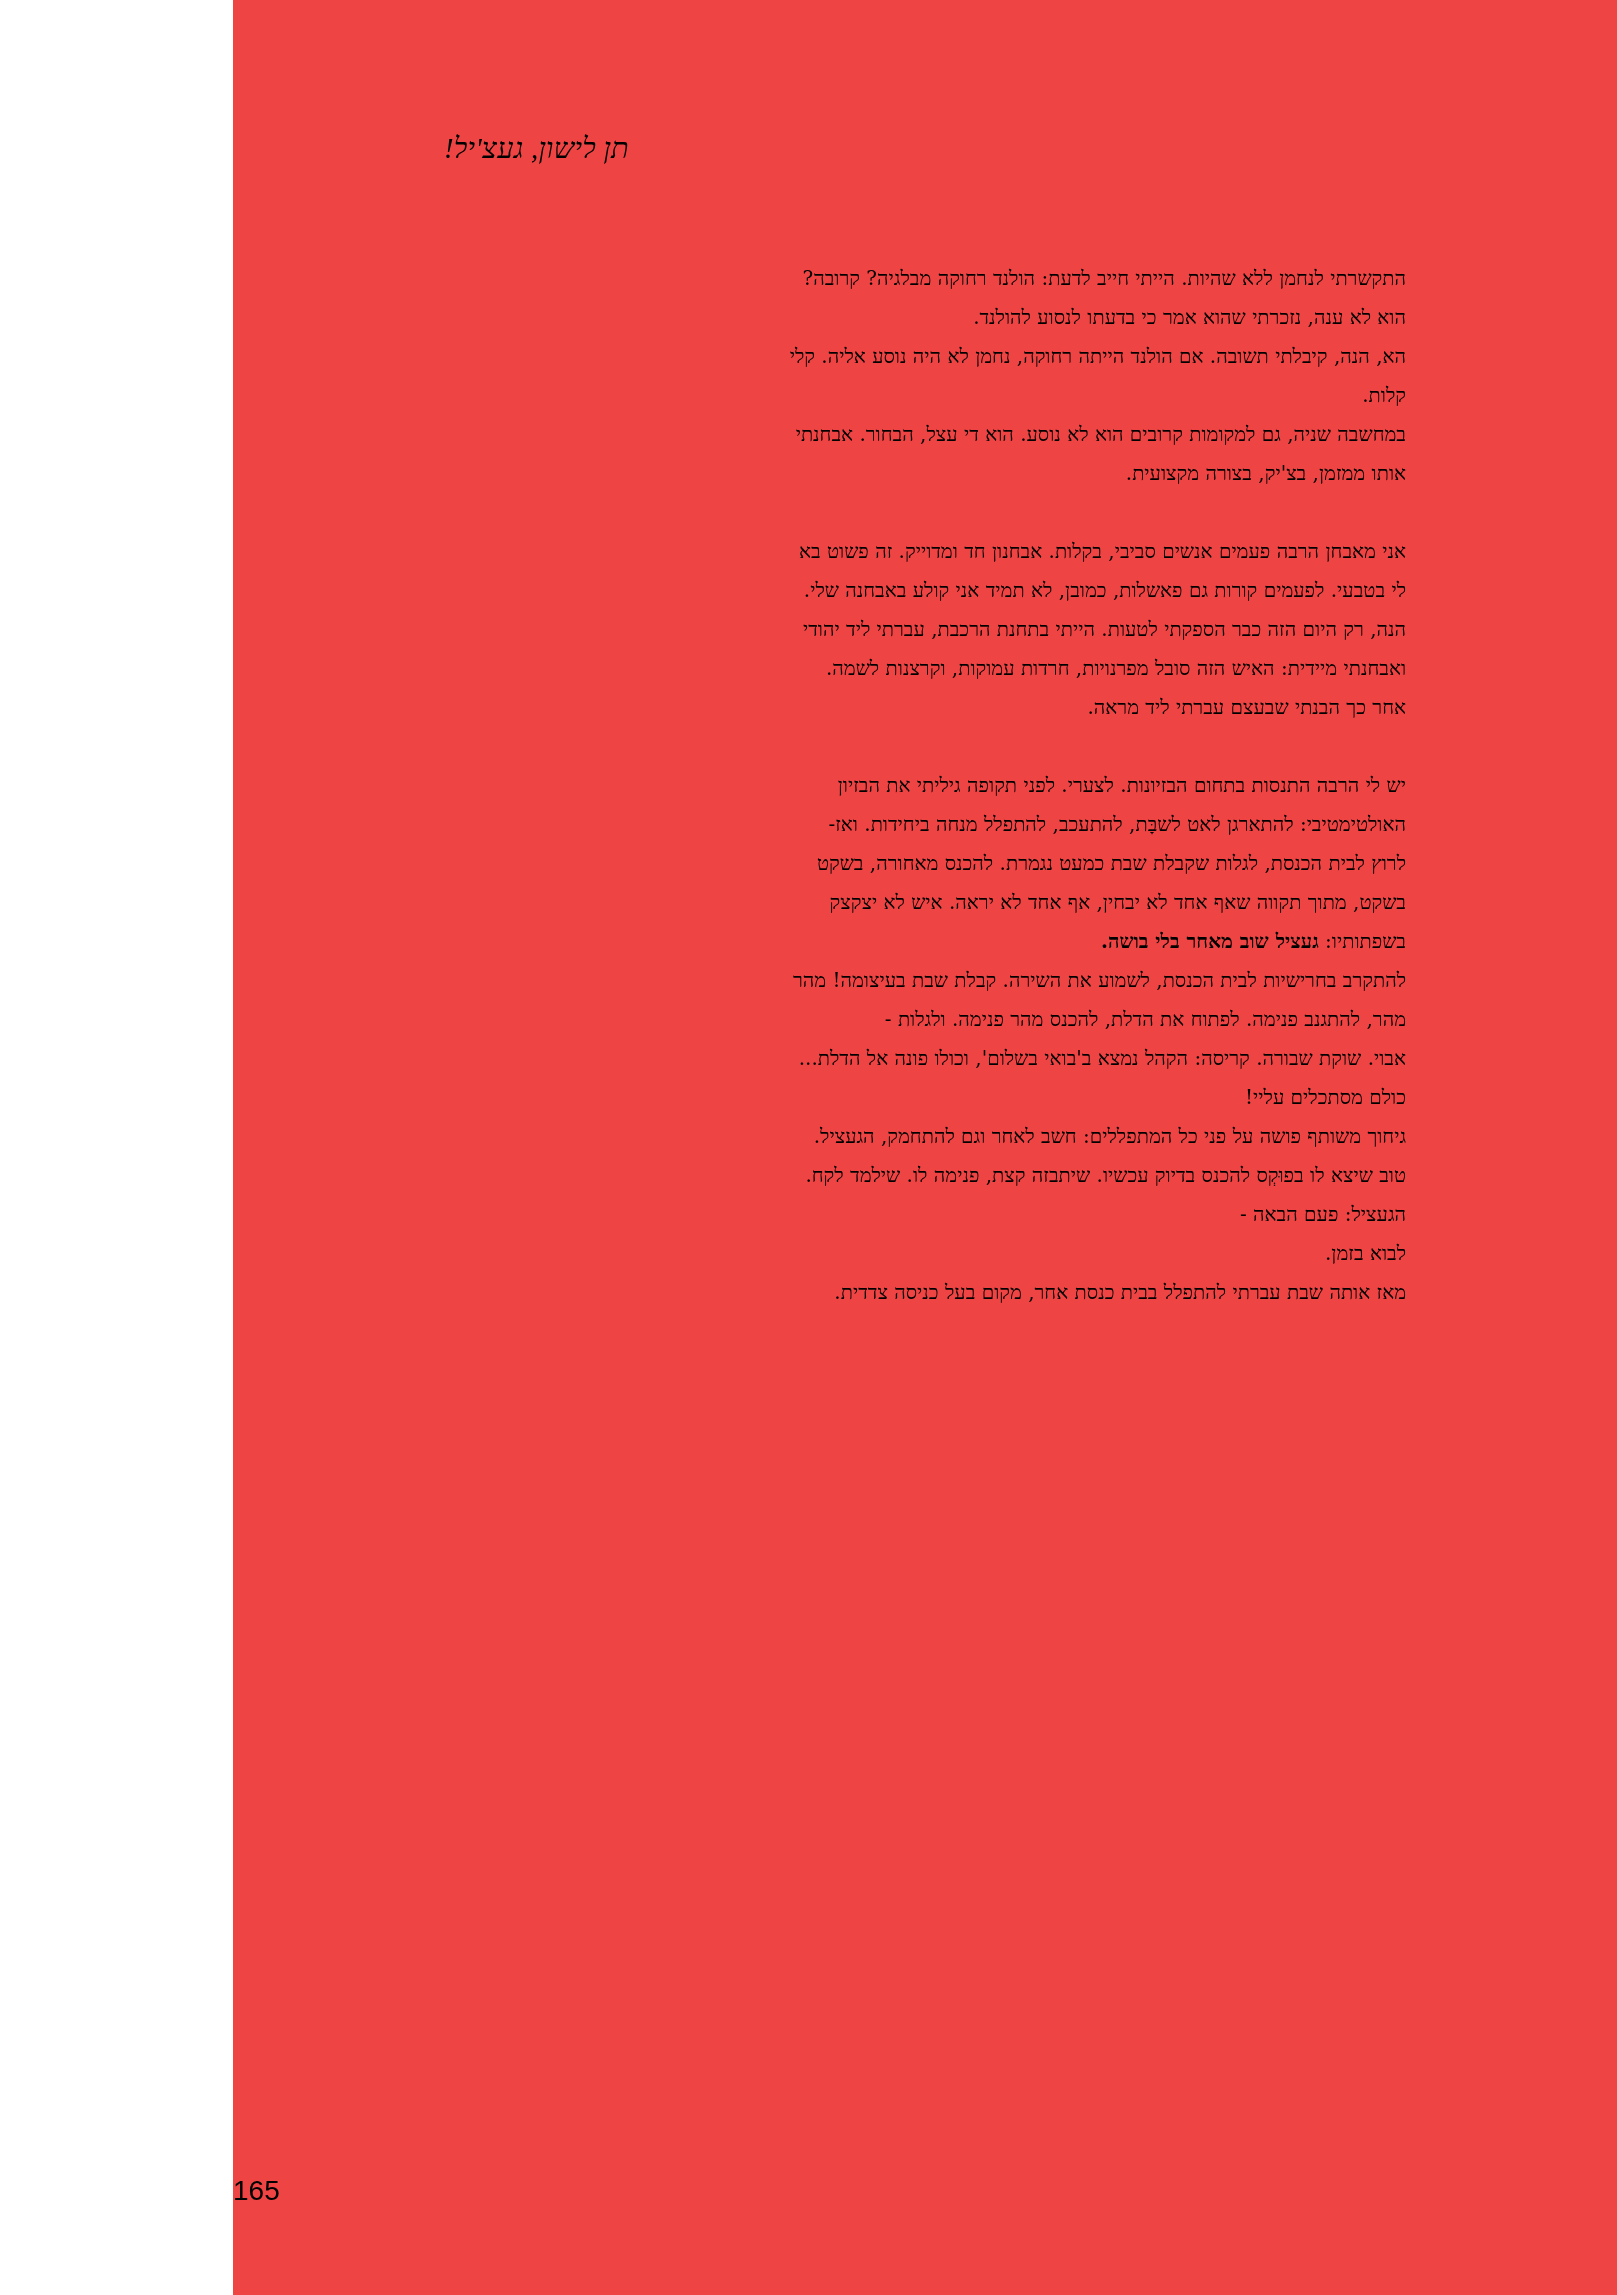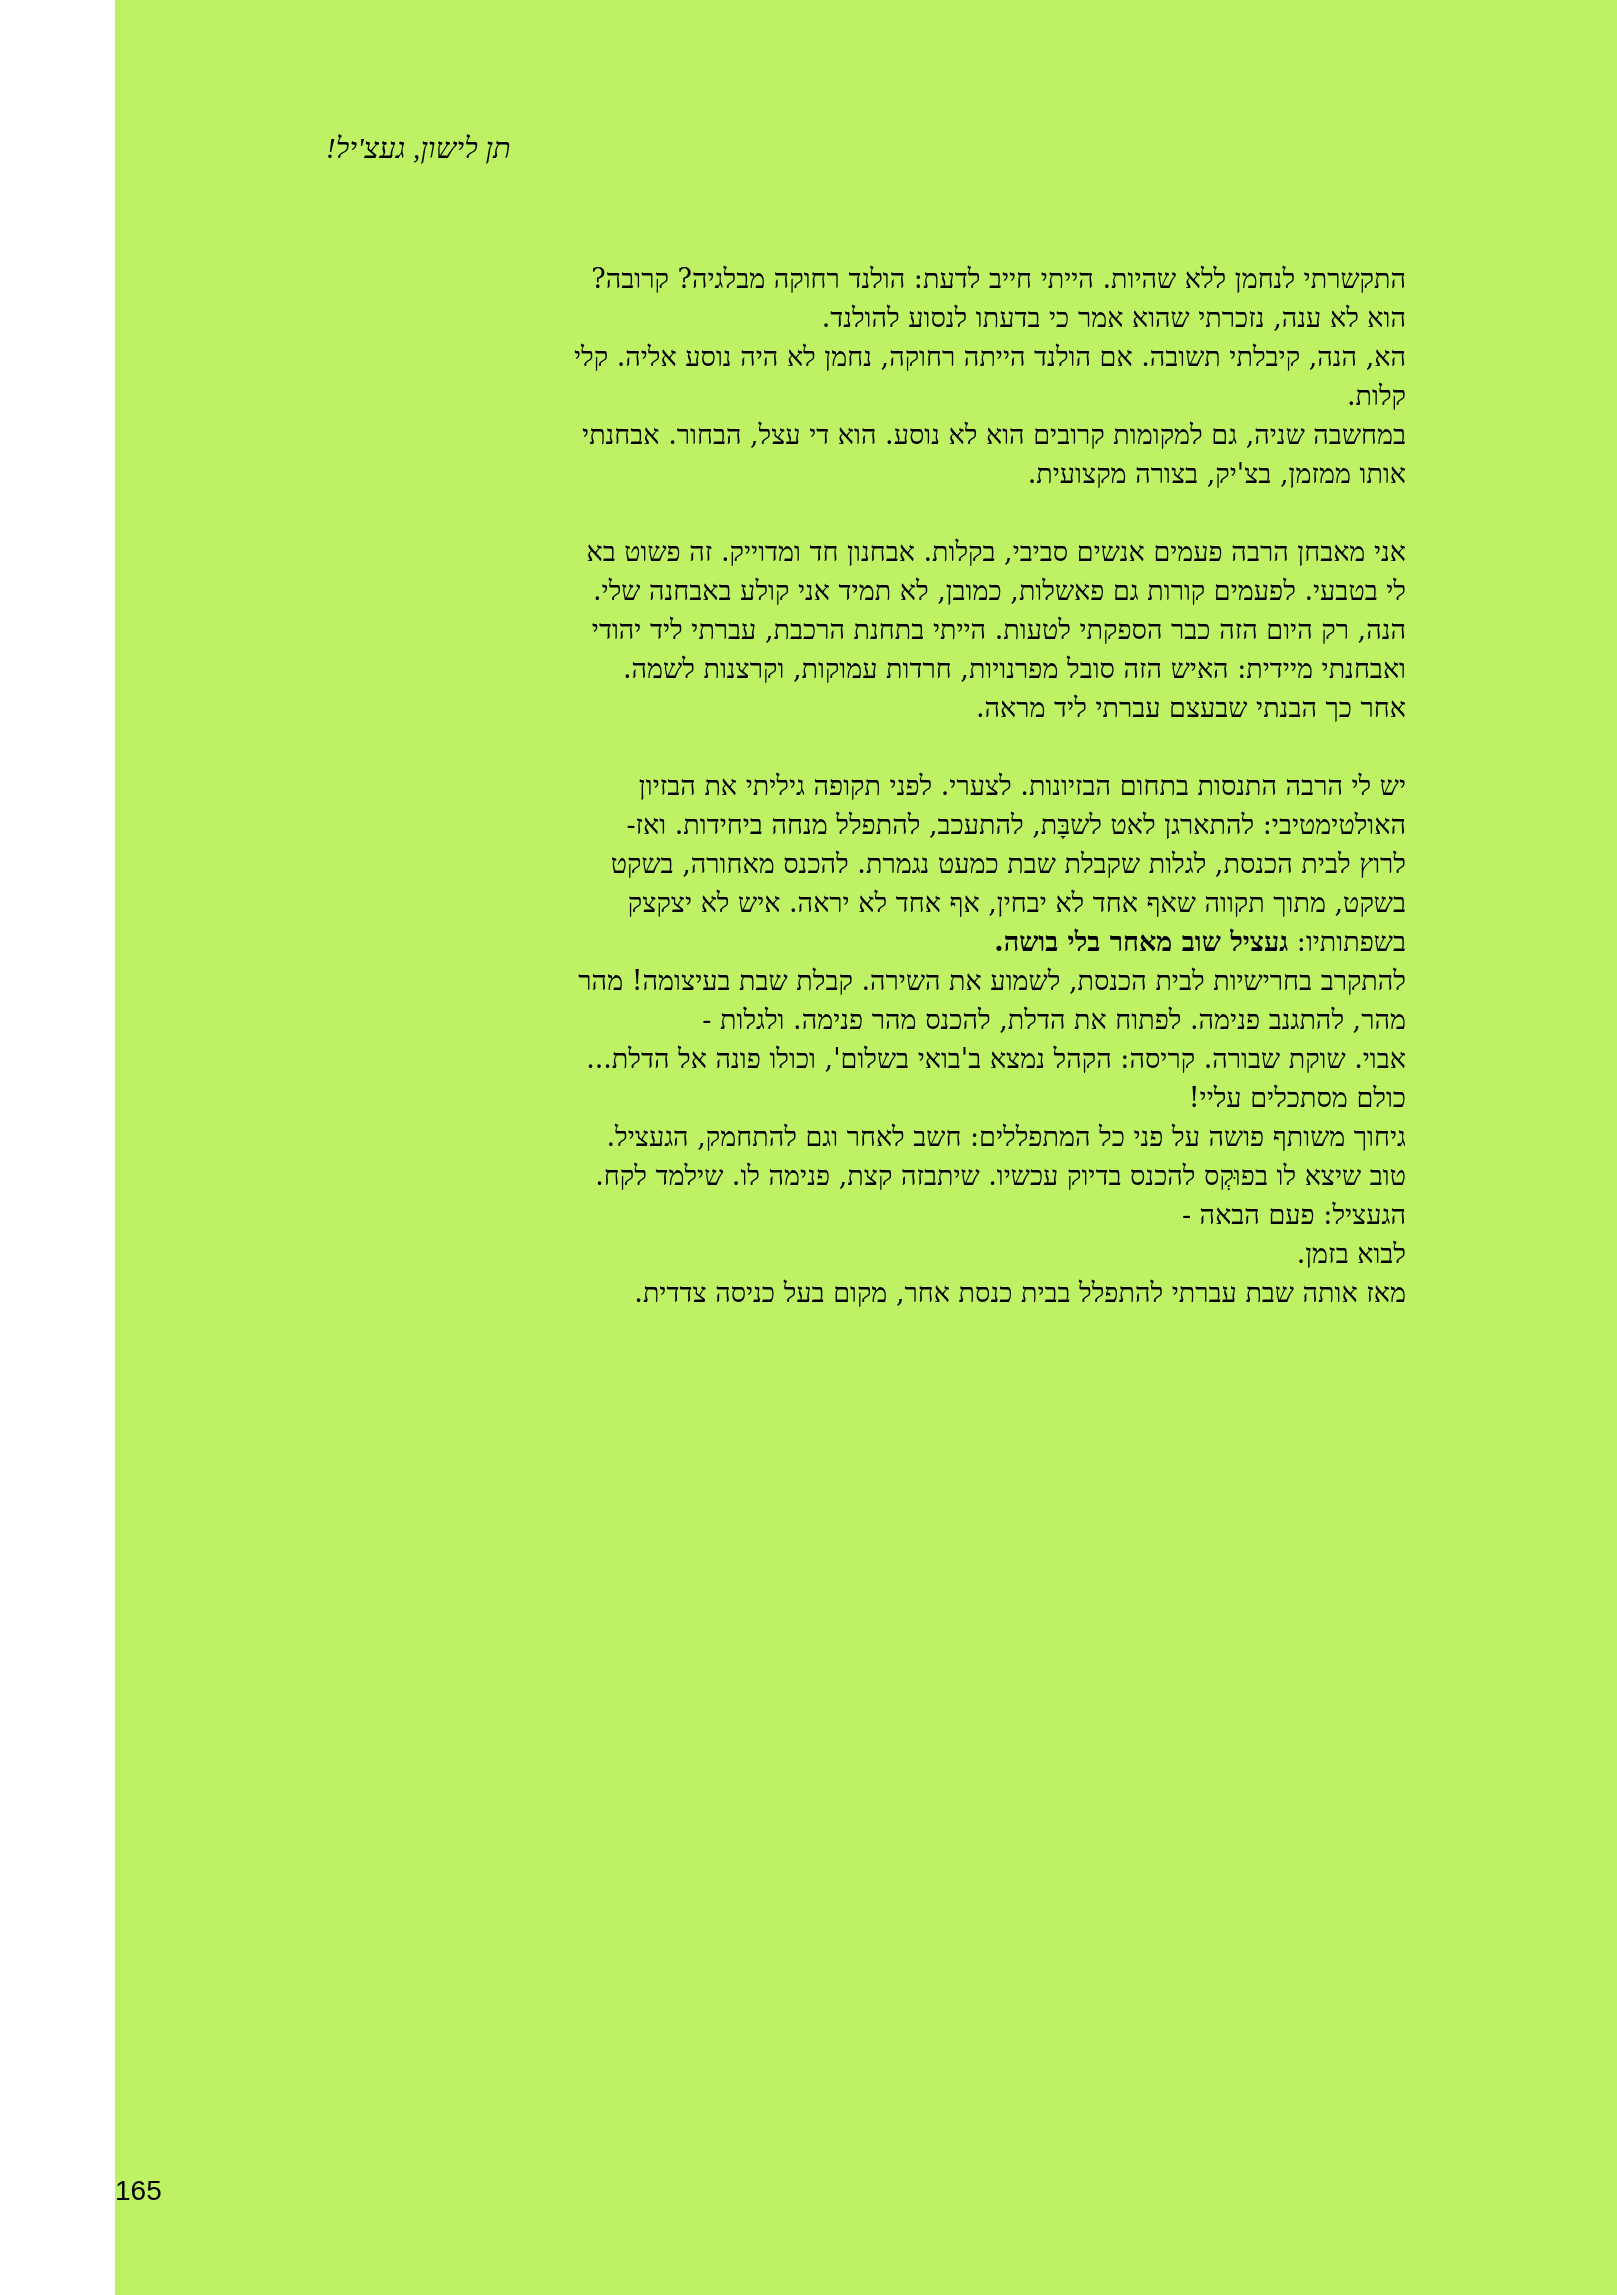--- a/index.html
+++ b/index.html
@@ -3,23 +3,23 @@
 <meta charset="utf-8">
 <title>Book page</title>
 <style>
   html, body {
     margin: 0;
     padding: 0;
     background: #ffffff;
   }
   .page {
     position: relative;
-    width: 1502px;
+    width: 1384px;
     height: 2295px;
-    background: #bef264;
+    background: #ef4444;
     box-sizing: border-box;
     font-family: "DejaVu Serif", "Liberation Serif", serif;
     color: #000000;
     overflow: hidden;
   }
   .running-head {
     position: absolute;
     top: 134px;
     left: 211px;
     font-family: "Liberation Serif", "DejaVu Serif", serif;
@@ -32,21 +32,21 @@
     white-space: nowrap;
   }
   .body-col {
     position: absolute;
     top: 259px;
     right: 211px;
     width: 1198px;
     direction: rtl;
     text-align: justify;
     text-justify: inter-word;
-    font-size: 27px;
+    font-size: 20px;
     line-height: 39px;
   }
   p.para {
     margin: 0 0 0 0;
     text-align: justify;
     direction: rtl;
   }
   p.para.gap {
     margin-top: 39px;
   }

